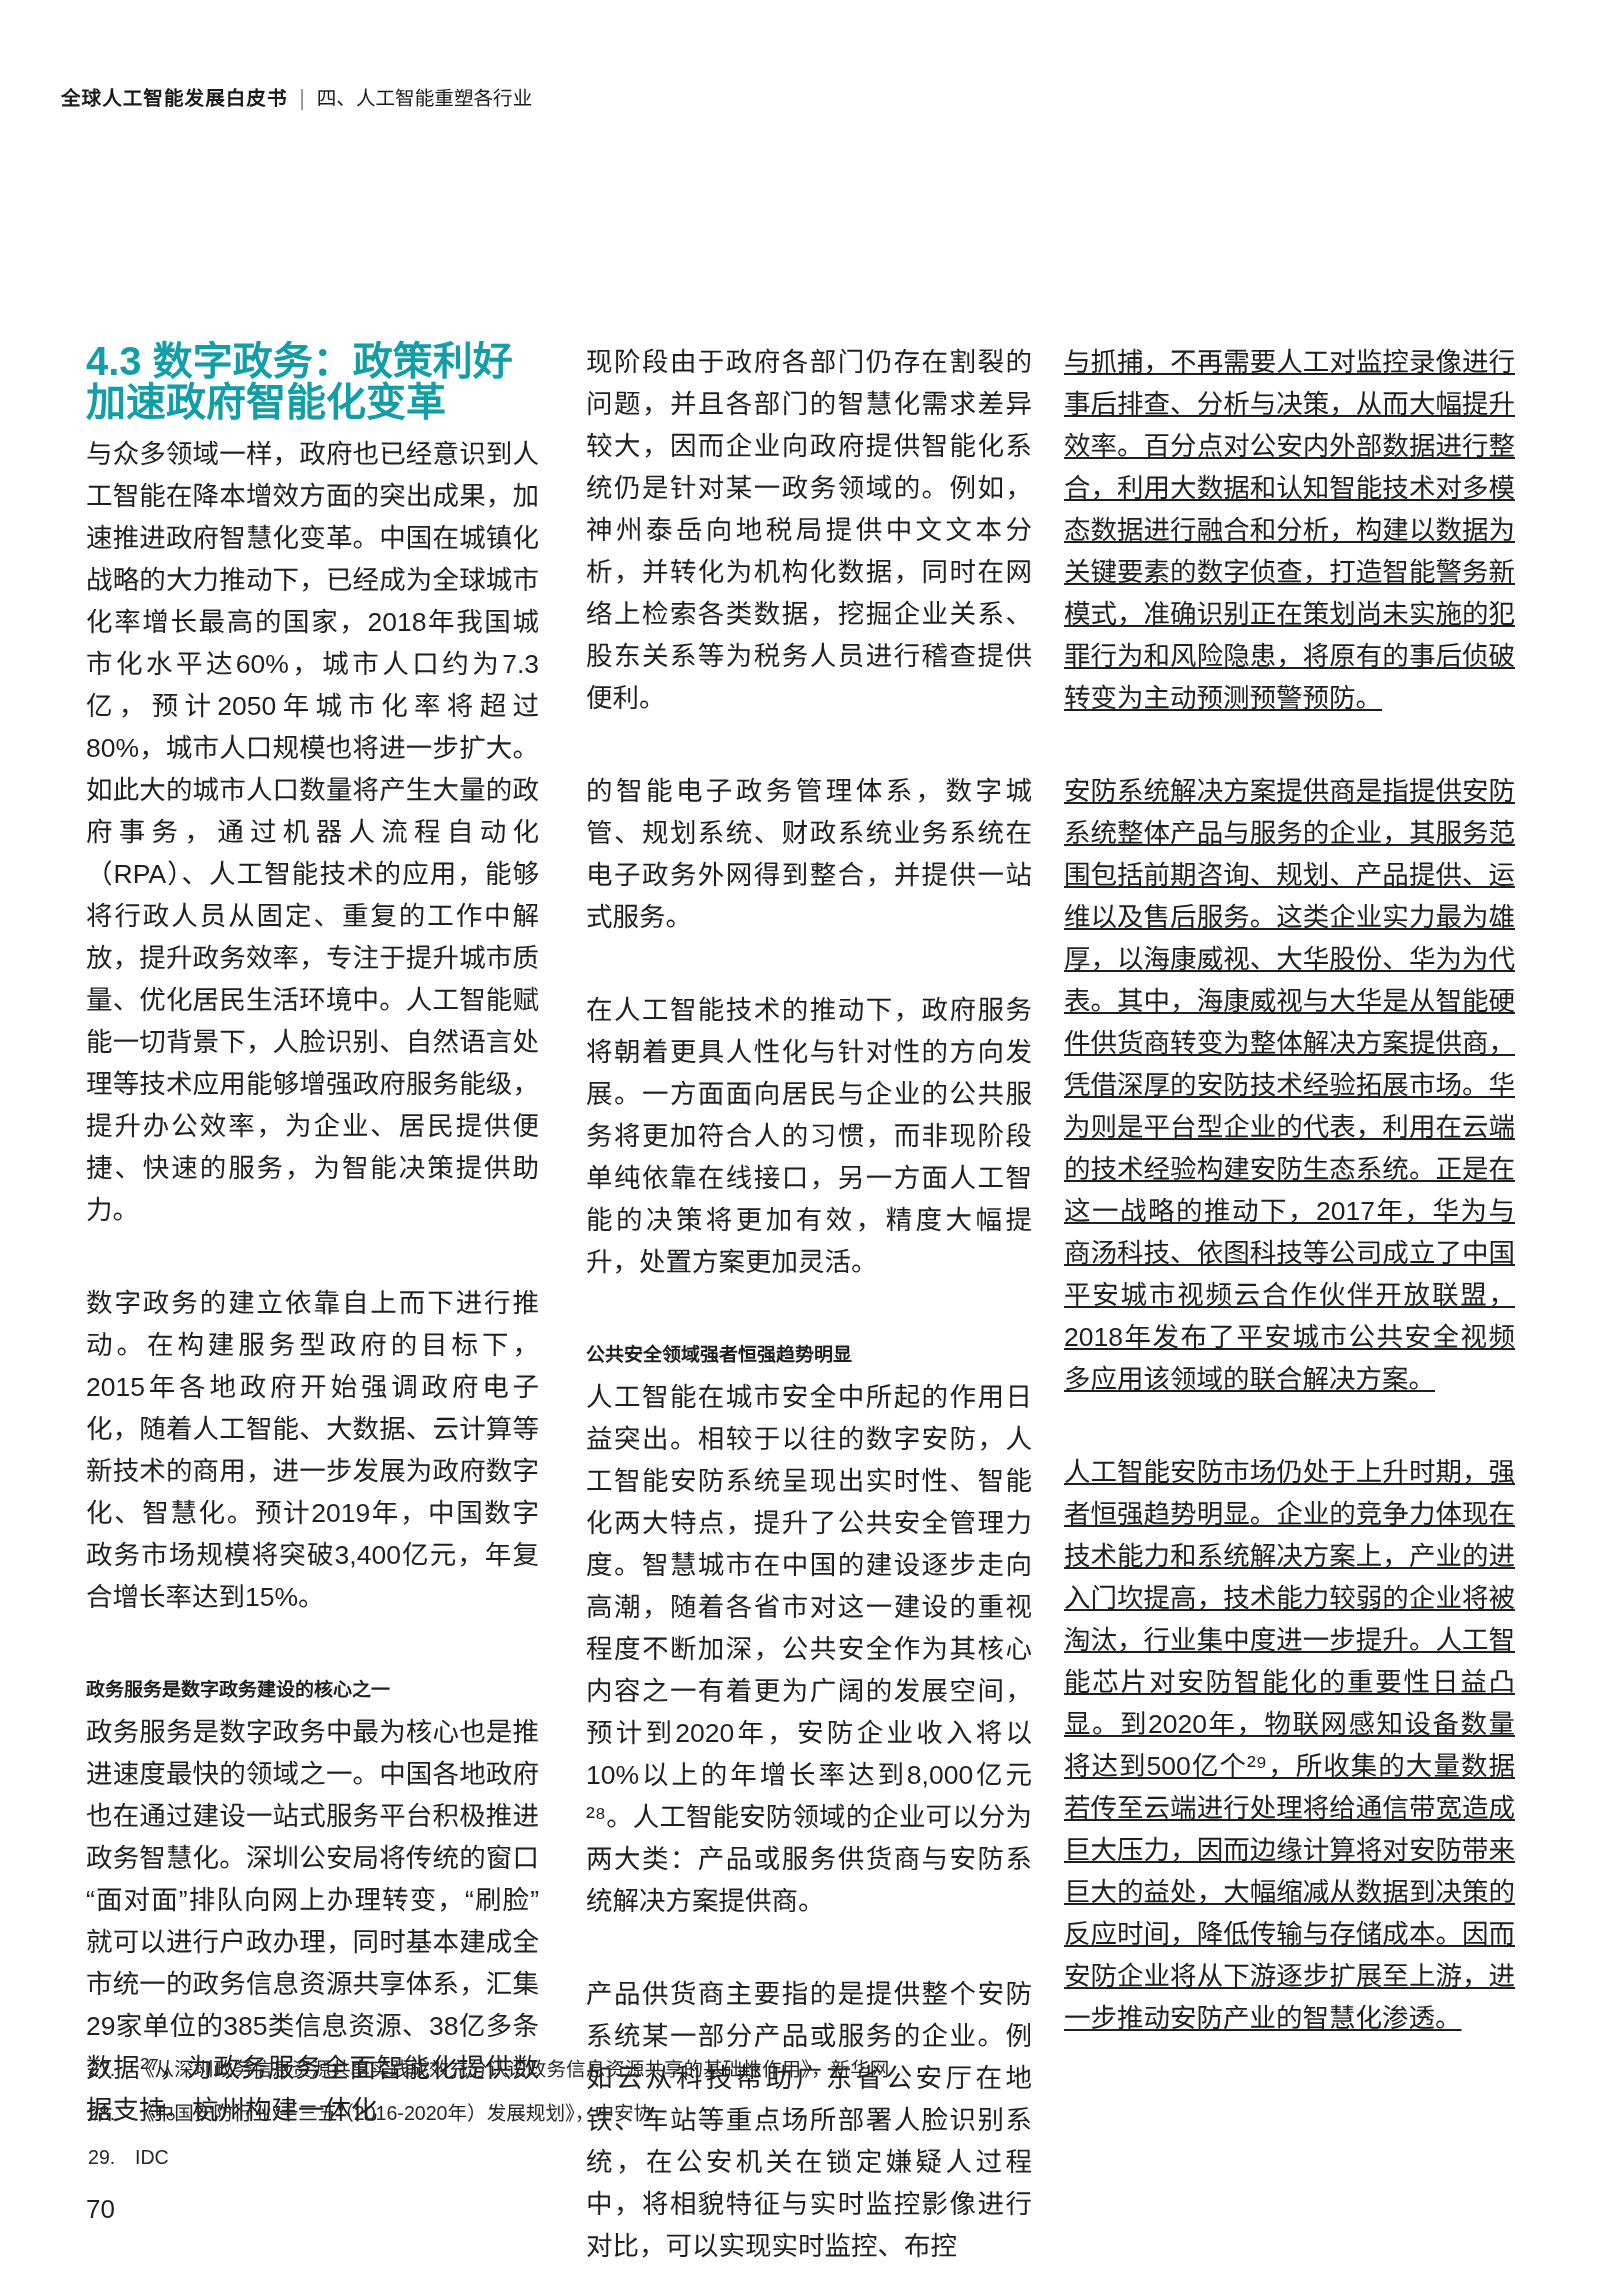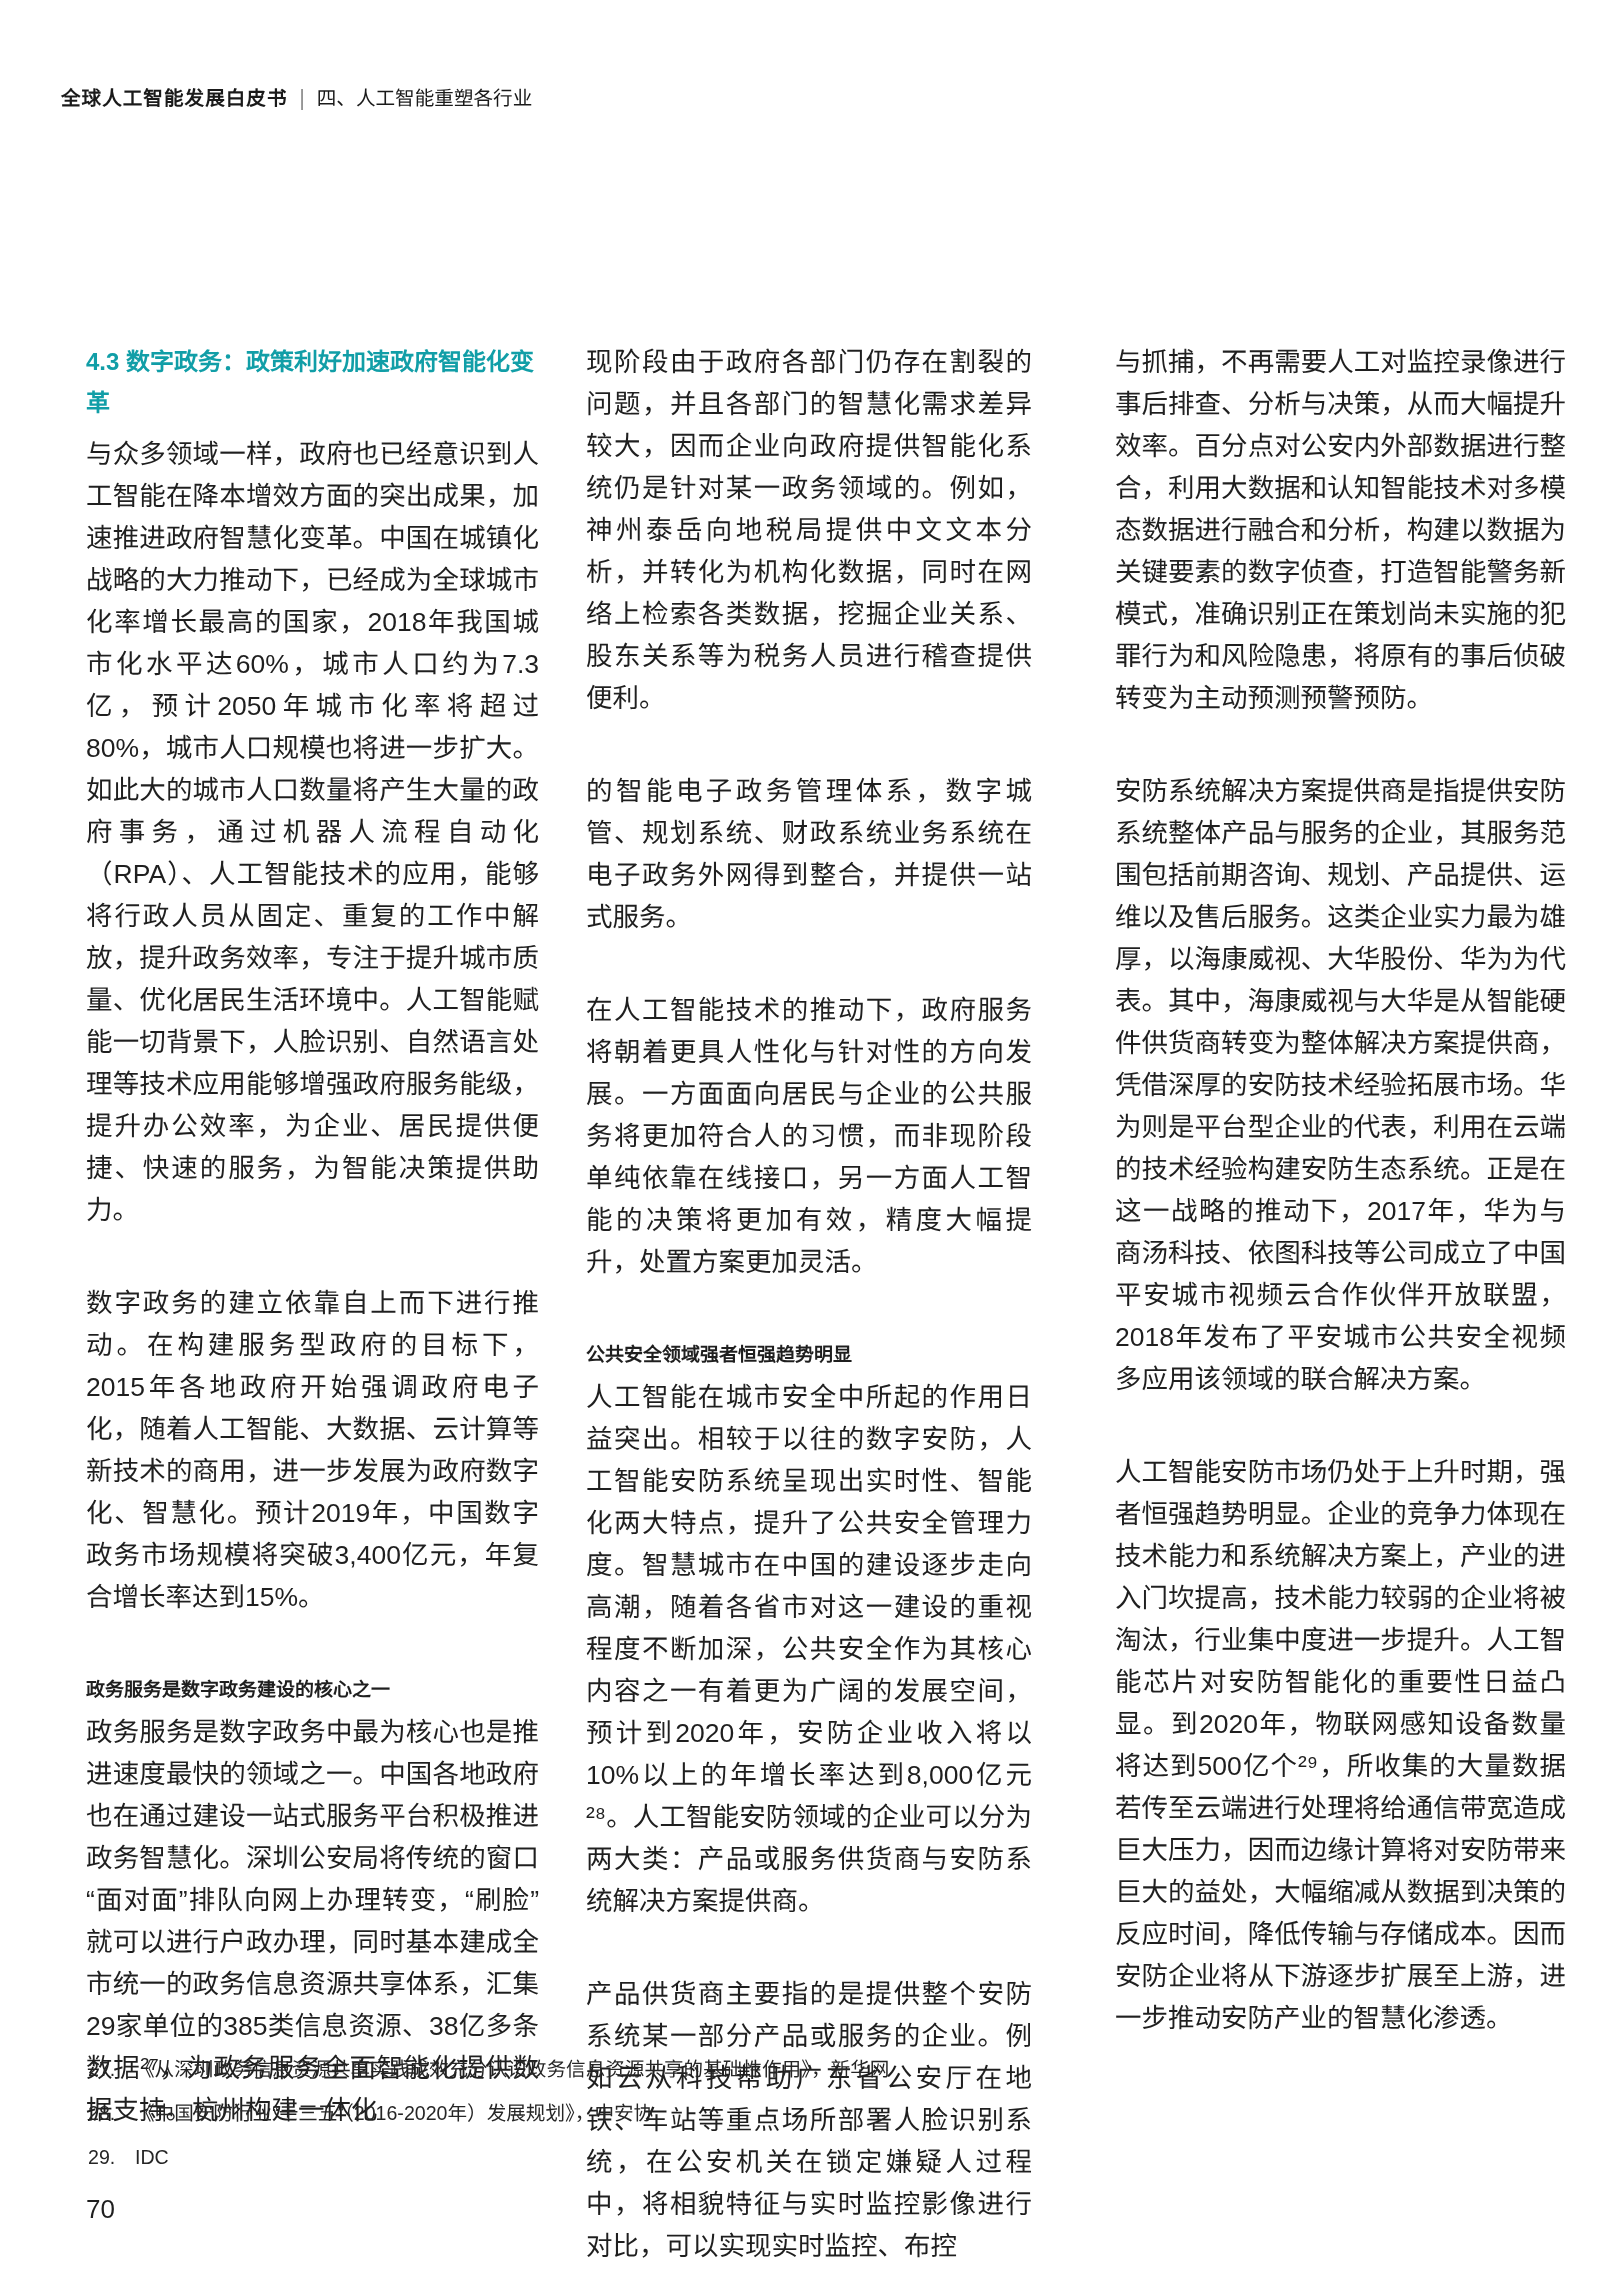--- a/index.html
+++ b/index.html
@@ -18,24 +18,24 @@
   .runhead .divider{color:#8f8f8f;font-weight:300;margin:0 11.8px;font-size:21.6px;transform:translateY(-1px);}
   
   .col{
     position:absolute;top:341px;
     font-size:26.5px;line-height:42px;
     text-align:justify;text-justify:inter-ideograph;
     color:#1f1f1f;
   }
   #col1{left:86px;width:453px;}
   #col2{left:586px;width:446px;}
-  #col3{left:1115px;width:451px;}
+  #col3{left:1064px;width:451px;text-decoration:underline;}
   .section-heading{
     color:#119ea7;font-weight:bold;
-    font-size:24px;line-height:41px;
+    font-size:40px;line-height:41px;
     margin:0 0 9.8px 0;text-align:left;
   }
   .col p{margin:0 0 51px 0;}
   .col p:last-child{margin-bottom:0;}
   .subhead{
     font-weight:bold;font-size:19px;line-height:42px;
     margin:0;text-align:left;
   }
   
   .footnotes{position:absolute;left:88px;top:2056px;font-size:19.6px;line-height:27.4px;color:#262626;}

